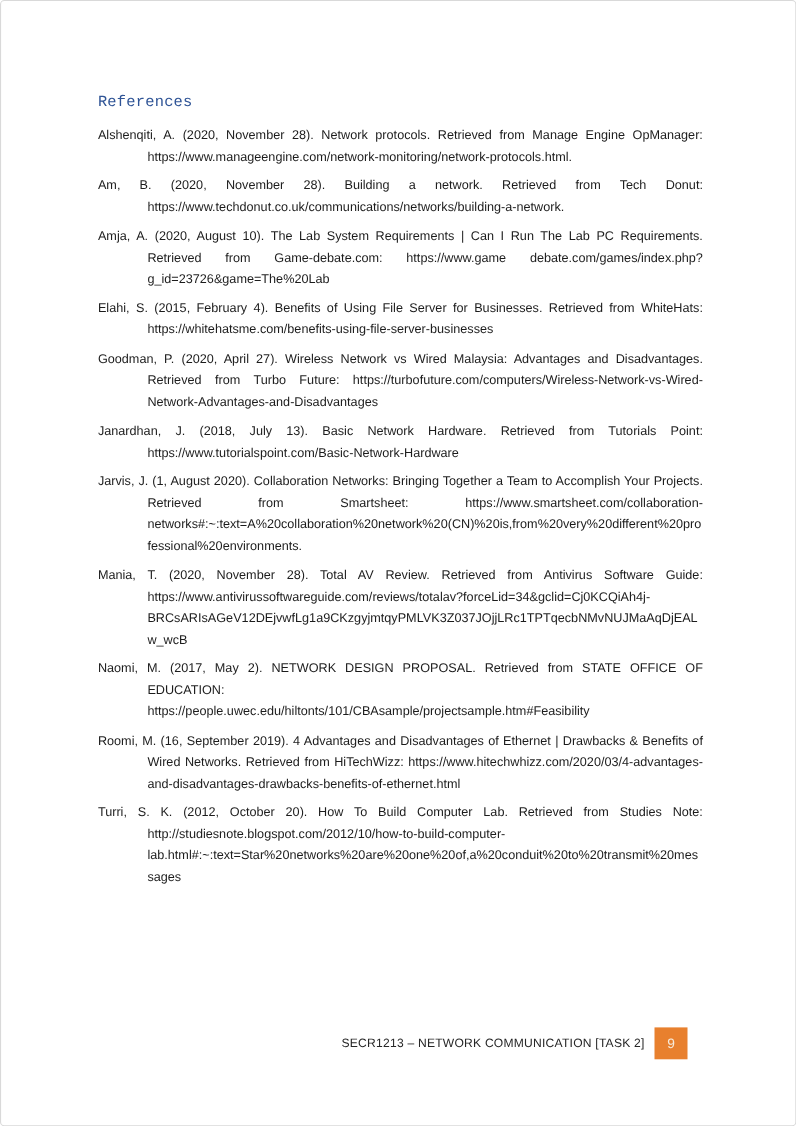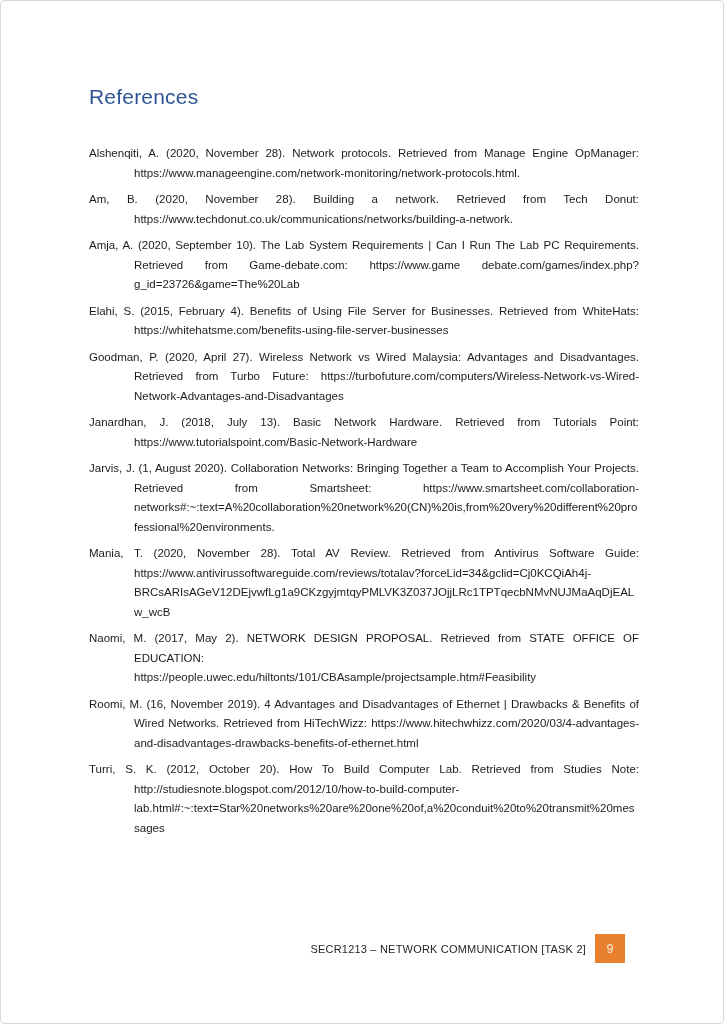--- a/index.html
+++ b/index.html
@@ -15,25 +15,25 @@
     overflow: hidden;
     font-family: "Liberation Sans", sans-serif;
   }
   .content {
     position: absolute;
     left: 88px;
     top: 0;
     width: 550px;
   }
   .doc-title {
-    font-family: Liberation Sans, sans-serif;
+    font-family: Liberation Mono, monospace;
     font-weight: 400;
-    font-size: 21px;
+    font-size: 14px;
     color: #2F5496;
-    margin: 84px 0 35px 0;
+    margin: 84px 0 13px 0;
     letter-spacing: 0.2px;
   }
   .ref-list { margin: 0; padding: 0; }
   .ref {
     font-size: 11.5px;
     line-height: 19.5px;
     color: #1c1c1c;
     text-align: justify;
     padding-left: 45px;
     text-indent: -45px;
@@ -69,28 +69,28 @@
 </style>
 </head>
 <body>
 
 <div class="page">
   <div class="content">
     <h1 class="doc-title" style="color: rgb(47, 84, 150);">References</h1>
     <div class="ref-list">
         <p class="ref"><span>Alshenqiti, A. (2020, November 28). </span><span class="it">Network protocols</span><span>. Retrieved from Manage Engine OpManager: https://www.manageengine.com/network-monitoring/network-protocols.html.</span></p>
         <p class="ref"><span>Am, B. (2020, November 28). </span><span class="it">Building a network</span><span>. Retrieved from Tech Donut: https://www.techdonut.co.uk/communications/networks/building-a-network.</span></p>
-        <p class="ref"><span>Amja, A. (2020, September 10). </span><span class="it">The Lab System Requirements | Can I Run The Lab PC Requirements</span><span>. Retrieved from Game-debate.com: https://www.game debate.com/games/index.php?g_id=23726&amp;game=The%20Lab</span></p>
+        <p class="ref"><span>Amja, A. (2020, August 10). </span><span class="it">The Lab System Requirements | Can I Run The Lab PC Requirements</span><span>. Retrieved from Game-debate.com: https://www.game debate.com/games/index.php?g_id=23726&amp;game=The%20Lab</span></p>
         <p class="ref"><span>Elahi, S. (2015, February 4). </span><span class="it">Benefits of Using File Server for Businesses</span><span>. Retrieved from WhiteHats: https://whitehatsme.com/benefits-using-file-server-businesses</span></p>
         <p class="ref"><span>Goodman, P. (2020, April 27). </span><span class="it">Wireless Network vs Wired Malaysia: Advantages and Disadvantages</span><span>. Retrieved from Turbo Future: https://turbofuture.com/computers/Wireless-Network-vs-Wired-Network-Advantages-and-Disadvantages</span></p>
         <p class="ref"><span>Janardhan, J. (2018, July 13). </span><span class="it">Basic Network Hardware</span><span>. Retrieved from Tutorials Point: https://www.tutorialspoint.com/Basic-Network-Hardware</span></p>
         <p class="ref"><span>Jarvis, J. (1, August 2020). </span><span class="it">Collaboration Networks: Bringing Together a Team to Accomplish Your Projects</span><span>. Retrieved from Smartsheet: https://www.smartsheet.com/collaboration-networks#:~:text=A%20collaboration%20network%20(CN)%20is,from%20very%20different%20professional%20environments.</span></p>
         <p class="ref"><span>Mania, T. (2020, November 28). </span><span class="it">Total AV Review</span><span>. Retrieved from Antivirus Software Guide: https://www.antivirussoftwareguide.com/reviews/totalav?forceLid=34&amp;gclid=Cj0KCQiAh4j-BRCsARIsAGeV12DEjvwfLg1a9CKzgyjmtqyPMLVK3Z037JOjjLRc1TPTqecbNMvNUJMaAqDjEALw_wcB</span></p>
         <p class="ref"><span>Naomi, M. (2017, May 2). </span><span class="it">NETWORK DESIGN PROPOSAL</span><span>. Retrieved from STATE OFFICE OF EDUCATION:</span><br><span>https://people.uwec.edu/hiltonts/101/CBAsample/projectsample.htm#Feasibility</span></p>
-        <p class="ref"><span>Roomi, M. (16, November 2019). </span><span class="it">4 Advantages and Disadvantages of Ethernet | Drawbacks &amp; Benefits of Wired Networks</span><span>. Retrieved from HiTechWizz: https://www.hitechwhizz.com/2020/03/4-advantages-and-disadvantages-drawbacks-benefits-of-ethernet.html</span></p>
+        <p class="ref"><span>Roomi, M. (16, September 2019). </span><span class="it">4 Advantages and Disadvantages of Ethernet | Drawbacks &amp; Benefits of Wired Networks</span><span>. Retrieved from HiTechWizz: https://www.hitechwhizz.com/2020/03/4-advantages-and-disadvantages-drawbacks-benefits-of-ethernet.html</span></p>
         <p class="ref"><span>Turri, S. K. (2012, October 20). </span><span class="it">How To Build Computer Lab</span><span>. Retrieved from Studies Note: http://studiesnote.blogspot.com/2012/10/how-to-build-computer-lab.html#:~:text=Star%20networks%20are%20one%20of,a%20conduit%20to%20transmit%20messages</span></p>
       </div>
   </div>
 
   <div class="footer">
     <span class="footer-text">SECR1213 – NETWORK COMMUNICATION [TASK 2]</span>
     <span class="page-num-badge" style="background: rgb(232, 128, 46); color: rgb(246, 235, 220);">9</span>
   </div>
 </div>
 

